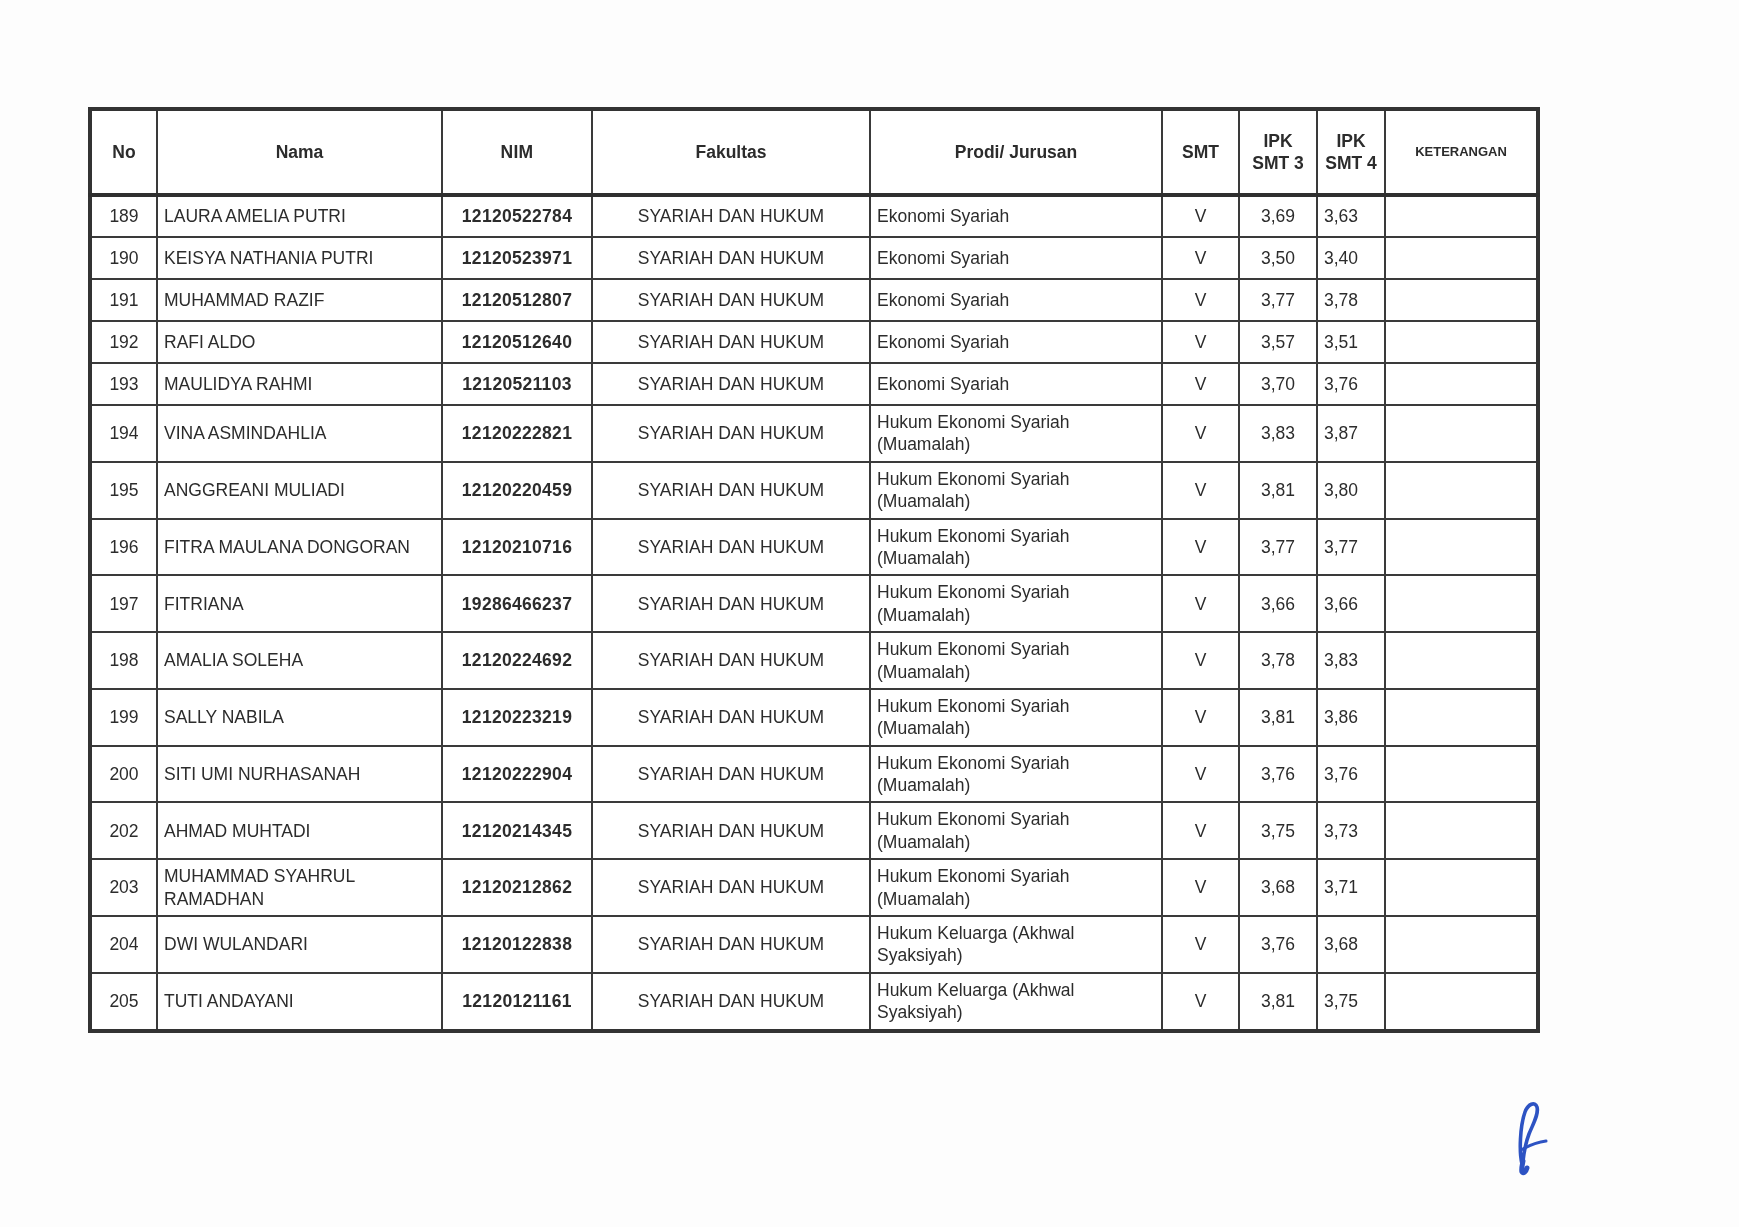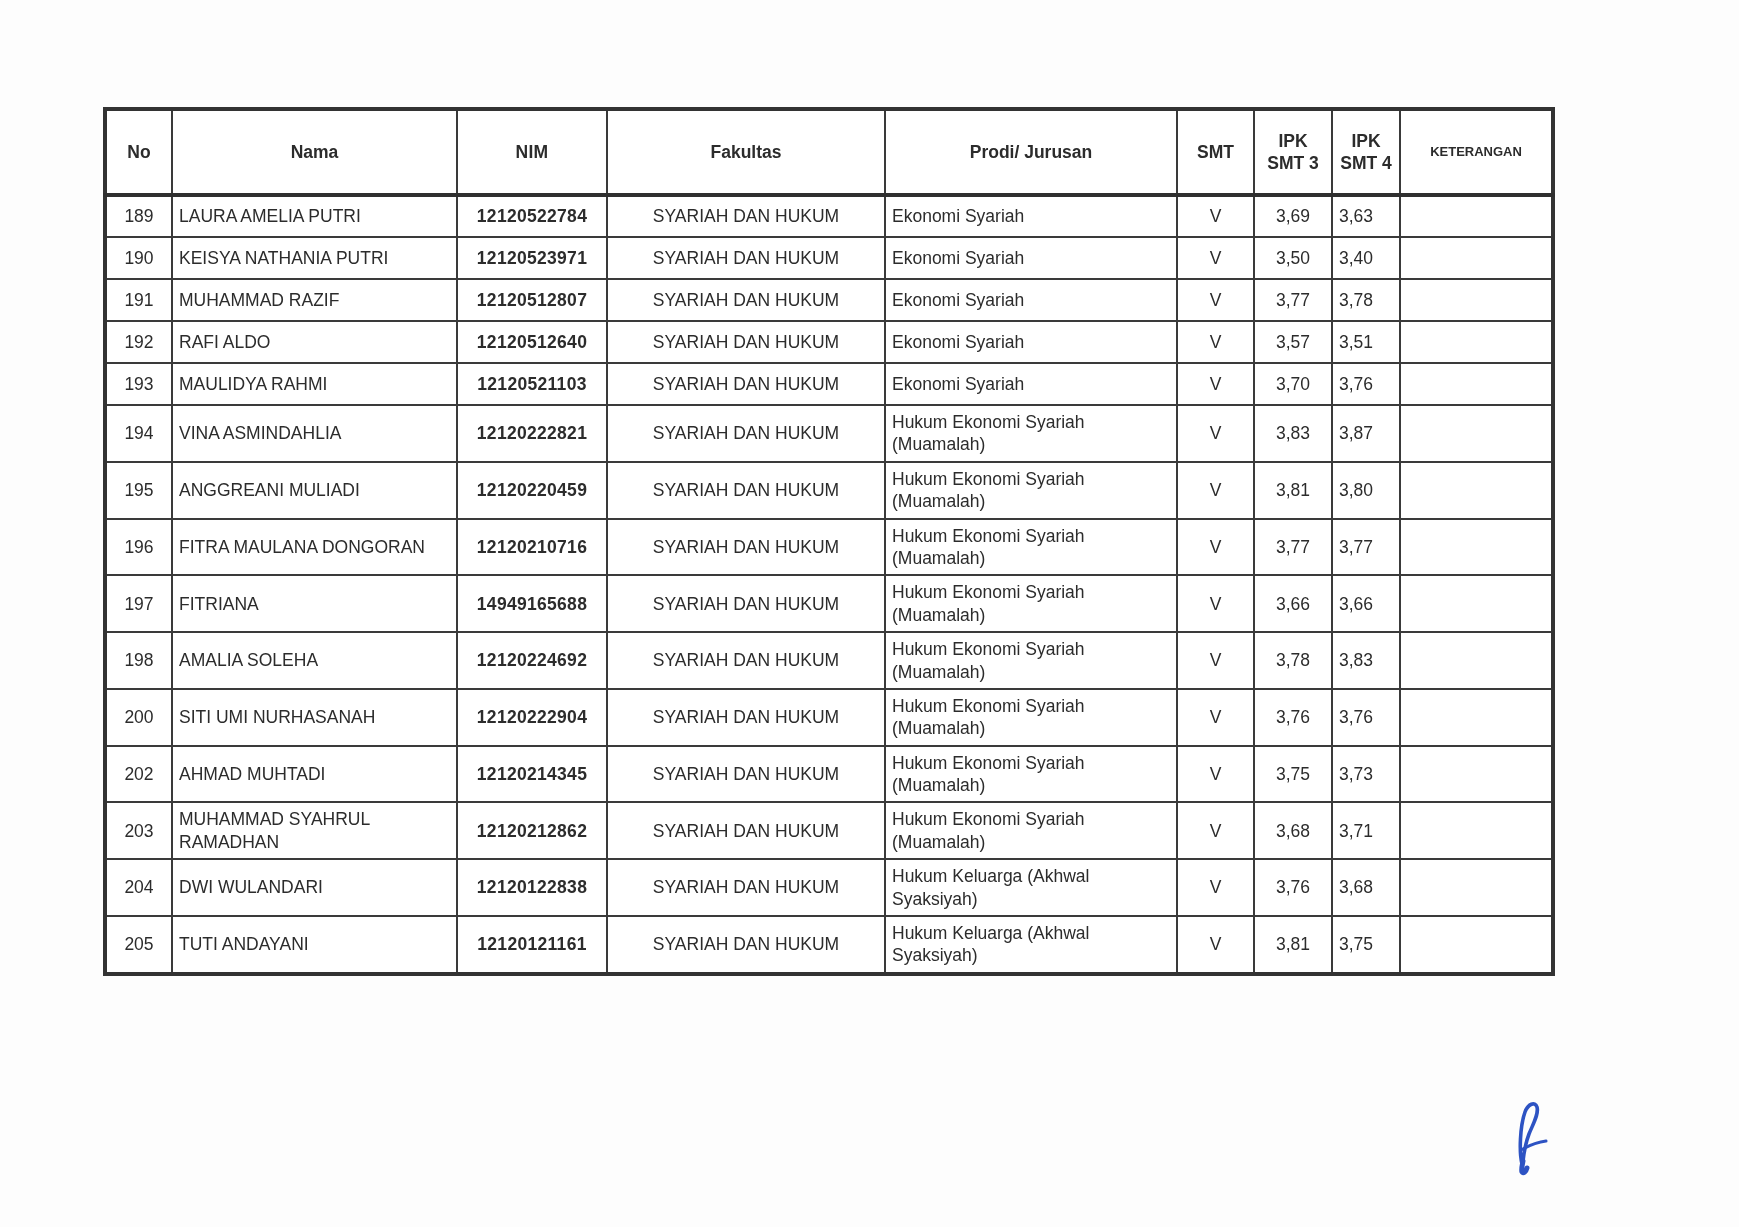--- a/index.html
+++ b/index.html
@@ -11,21 +11,21 @@
     position: relative;
     width: 1739px;
     height: 1227px;
     background: #fdfdfd;
     font-family: "Liberation Sans", sans-serif;
     color: #2e2e2e;
     overflow: hidden;
   }
   table.scan-table {
     position: absolute;
-    left: 103px;
+    left: 88px;
     top: 107px;
     width: 1448px;
     border-collapse: collapse;
     table-layout: fixed;
     background: #ffffff;
     border: 4px solid #333333;
   }
   table.scan-table th,
   table.scan-table td {
     border: 2px solid #3a3a3a;
@@ -180,37 +180,48 @@
       <td class="c-fakultas">SYARIAH DAN HUKUM</td>
       <td class="c-prodi">Hukum Ekonomi Syariah (Muamalah)</td>
       <td class="c-smt">V</td>
       <td class="c-ipk3">3,77</td>
       <td class="c-ipk4">3,77</td>
       <td class="c-ket"></td>
     </tr>
         <tr>
       <td class="c-no">197</td>
       <td class="c-nama">FITRIANA</td>
-      <td class="c-nim">14949165688</td>
+      <td class="c-nim">19286466237</td>
       <td class="c-fakultas">SYARIAH DAN HUKUM</td>
       <td class="c-prodi">Hukum Ekonomi Syariah (Muamalah)</td>
       <td class="c-smt">V</td>
       <td class="c-ipk3">3,66</td>
       <td class="c-ipk4">3,66</td>
       <td class="c-ket"></td>
     </tr>
         <tr>
       <td class="c-no">198</td>
       <td class="c-nama">AMALIA SOLEHA</td>
       <td class="c-nim">12120224692</td>
       <td class="c-fakultas">SYARIAH DAN HUKUM</td>
       <td class="c-prodi">Hukum Ekonomi Syariah (Muamalah)</td>
       <td class="c-smt">V</td>
       <td class="c-ipk3">3,78</td>
       <td class="c-ipk4">3,83</td>
+      <td class="c-ket"></td>
+    </tr>
+        <tr>
+      <td class="c-no">199</td>
+      <td class="c-nama">SALLY NABILA</td>
+      <td class="c-nim">12120223219</td>
+      <td class="c-fakultas">SYARIAH DAN HUKUM</td>
+      <td class="c-prodi">Hukum Ekonomi Syariah (Muamalah)</td>
+      <td class="c-smt">V</td>
+      <td class="c-ipk3">3,81</td>
+      <td class="c-ipk4">3,86</td>
       <td class="c-ket"></td>
     </tr>
         <tr>
       <td class="c-no">200</td>
       <td class="c-nama">SITI UMI NURHASANAH</td>
       <td class="c-nim">12120222904</td>
       <td class="c-fakultas">SYARIAH DAN HUKUM</td>
       <td class="c-prodi">Hukum Ekonomi Syariah (Muamalah)</td>
       <td class="c-smt">V</td>
       <td class="c-ipk3">3,76</td>

